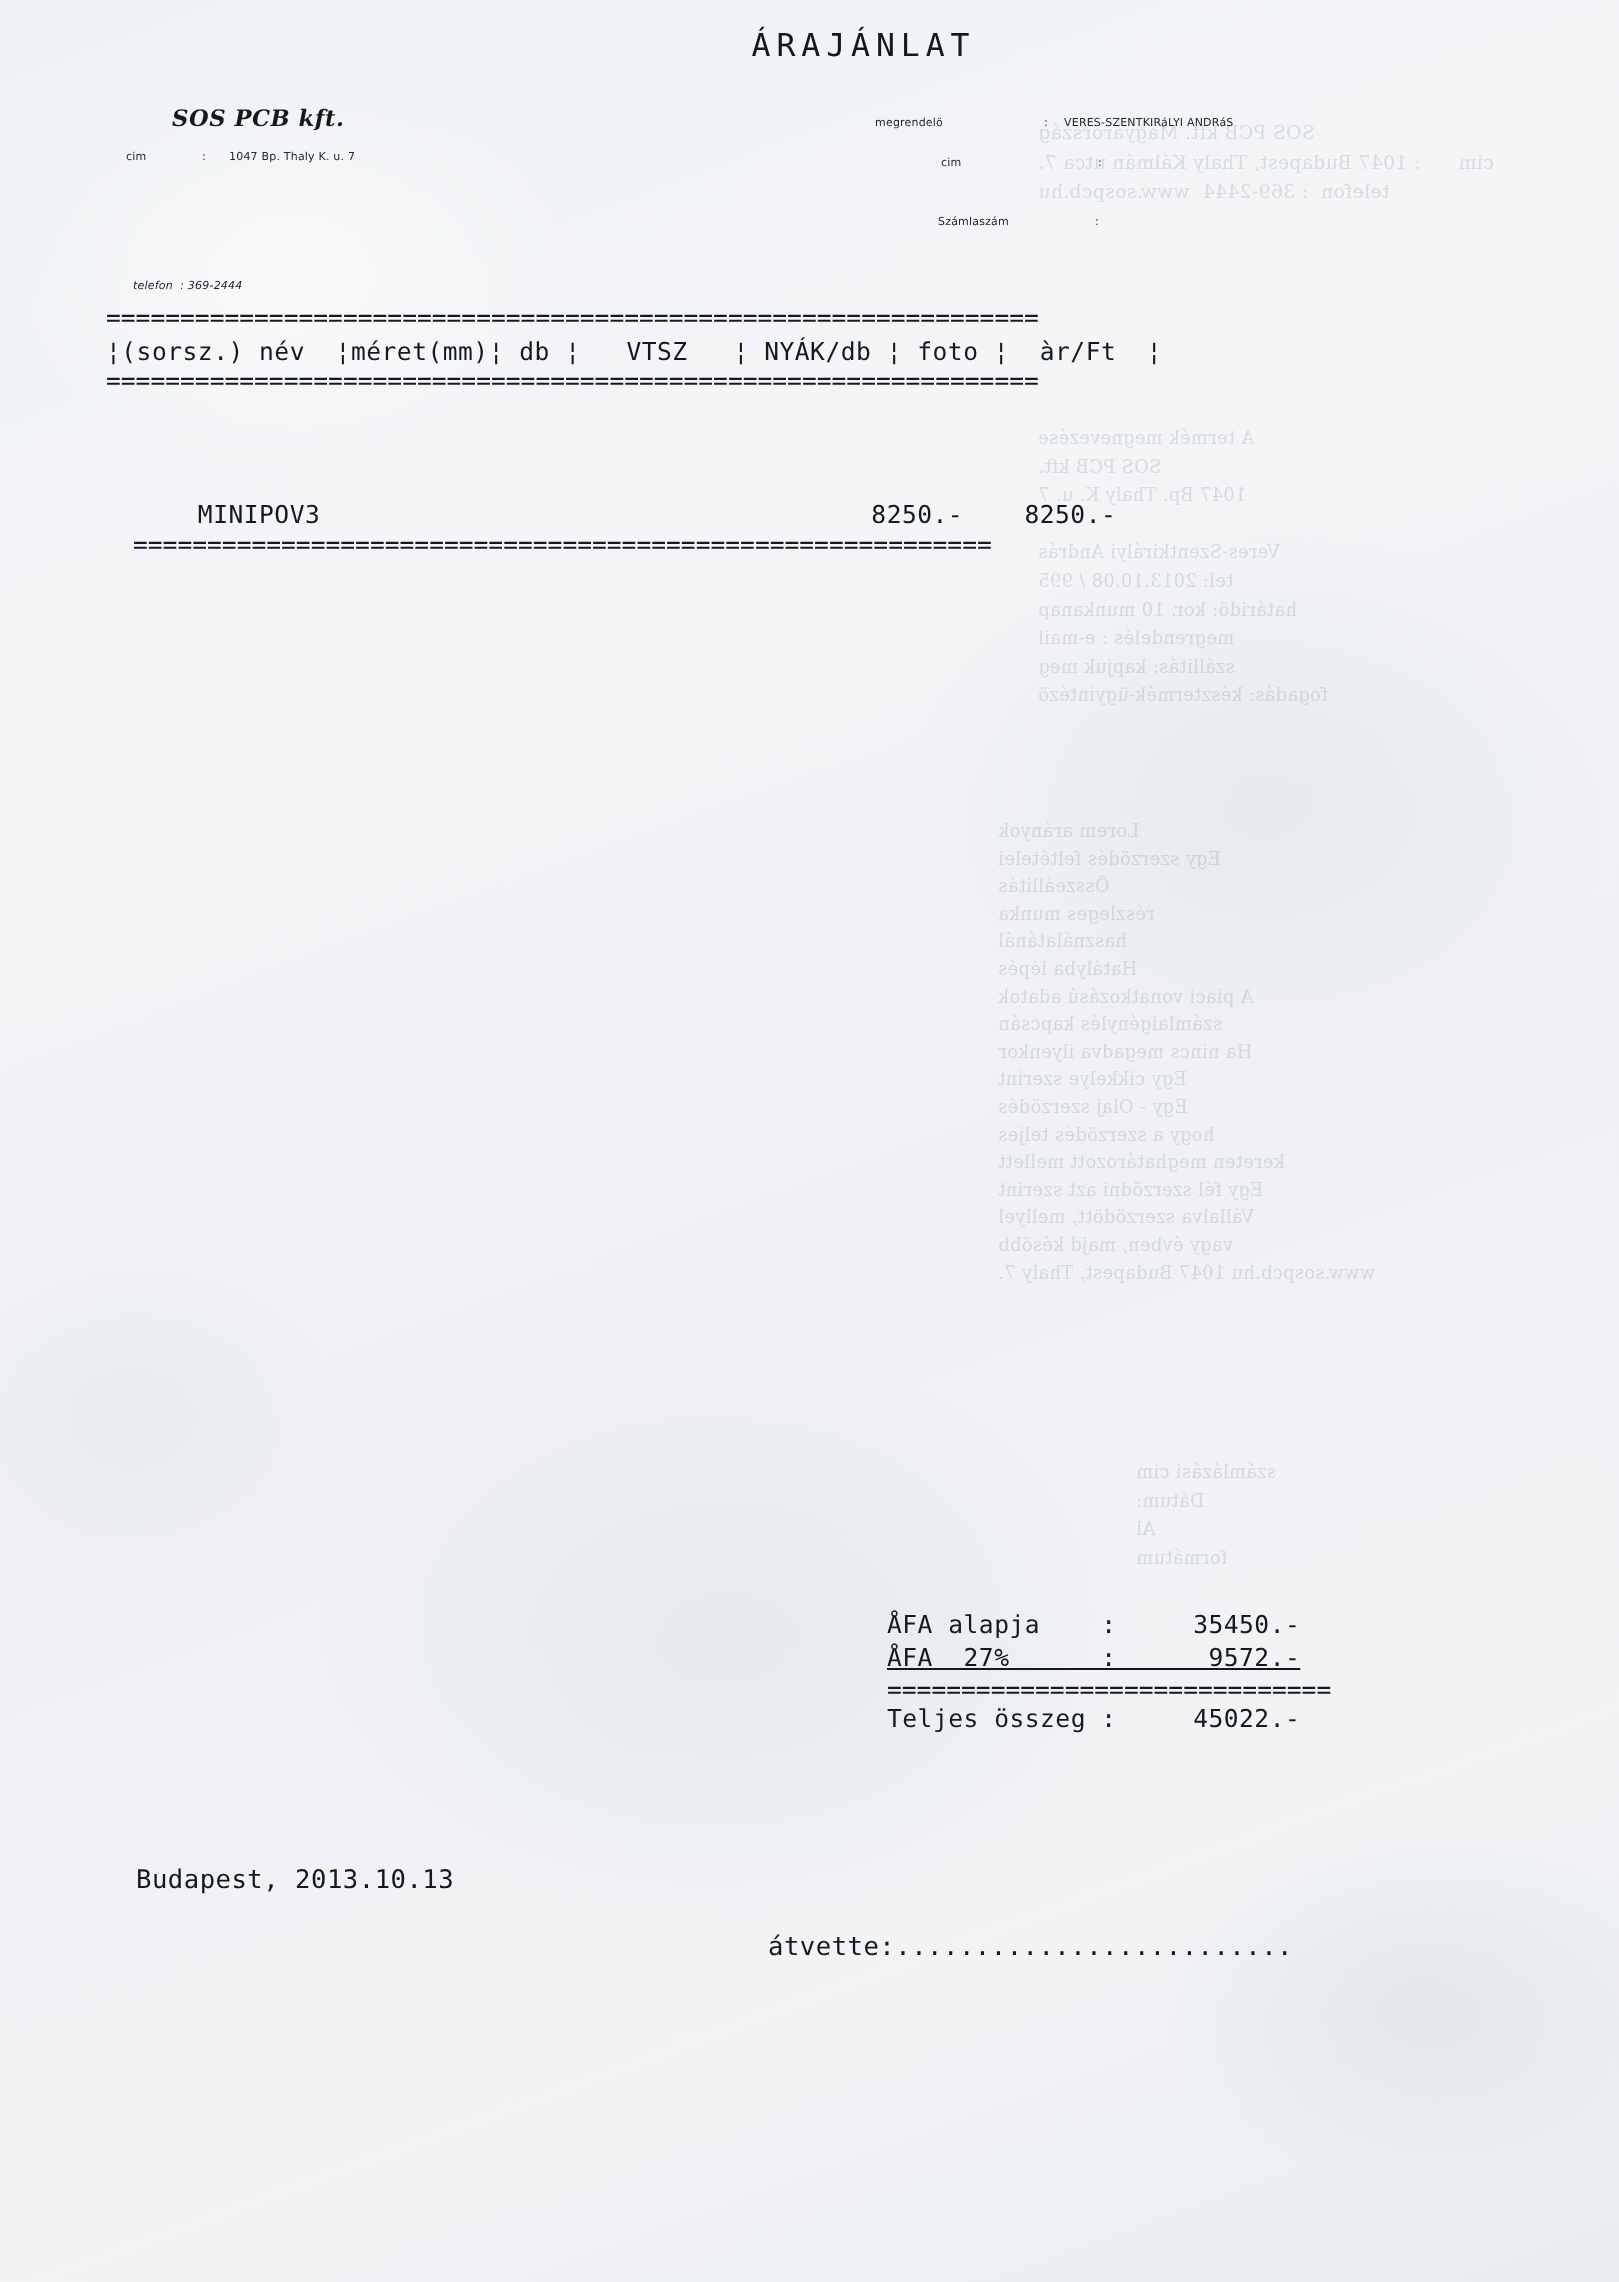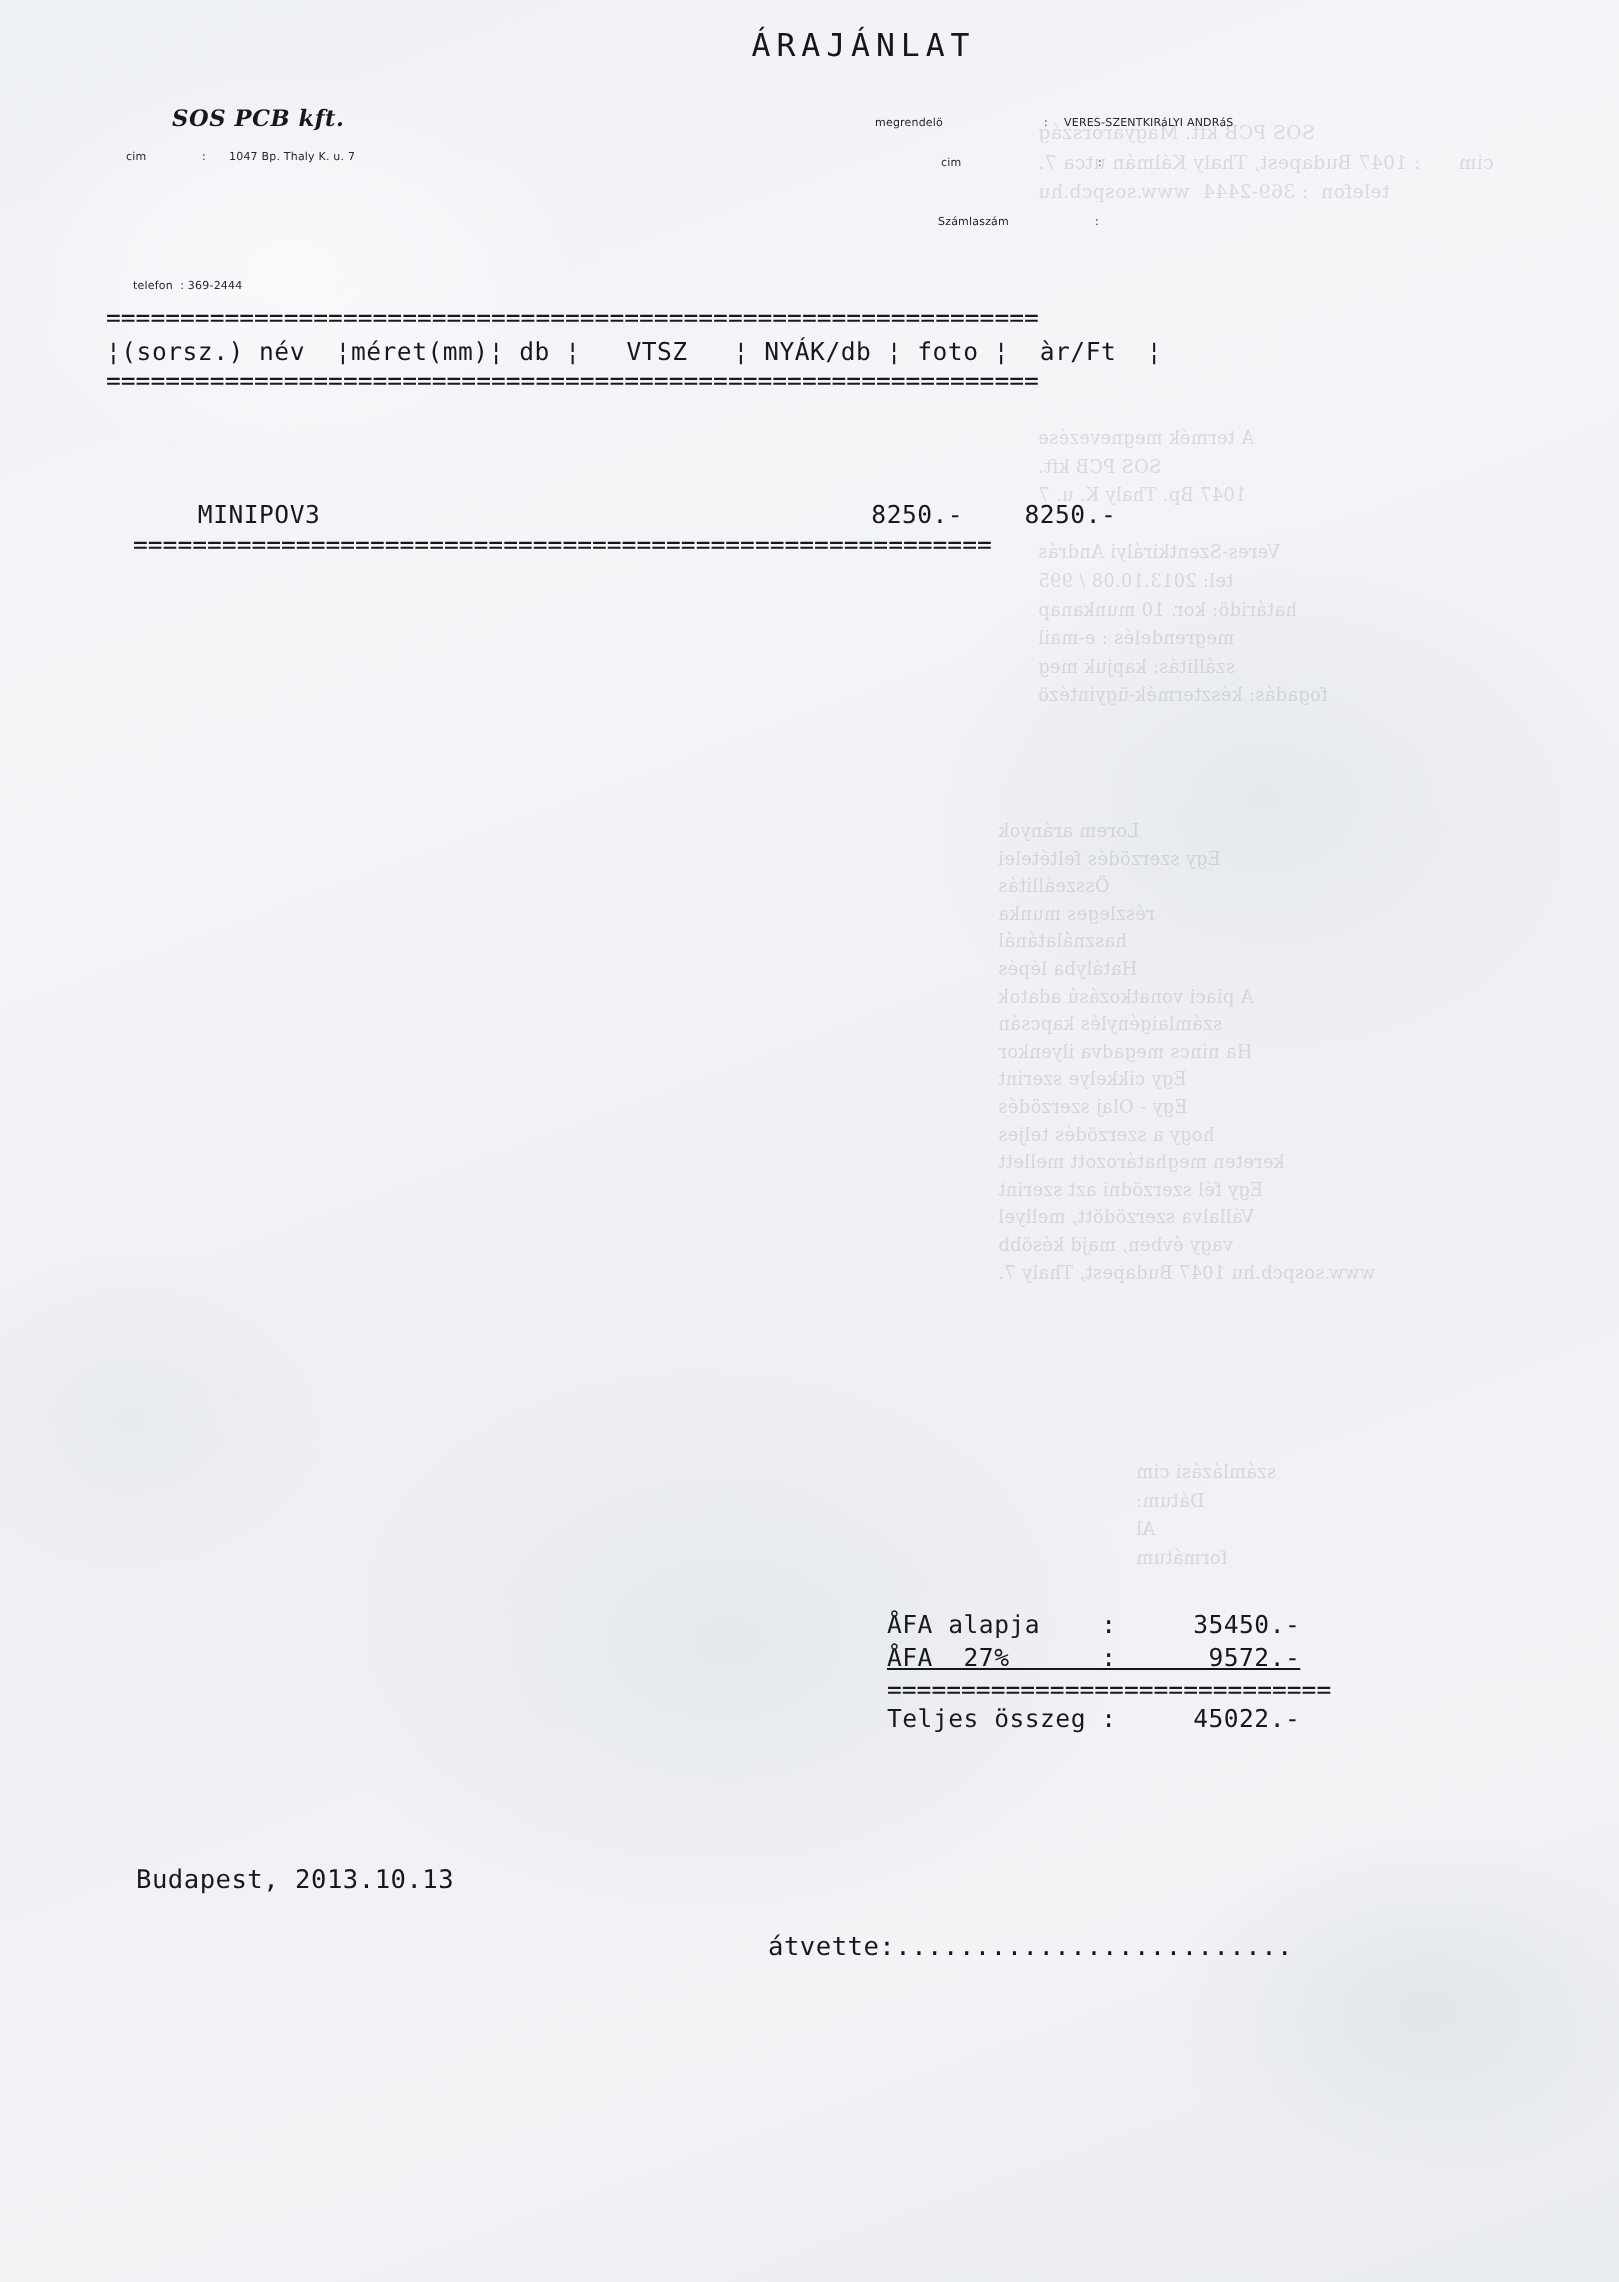--- a/index.html
+++ b/index.html
@@ -80,21 +80,21 @@
     color: #15181d;
   }
   .small {
     font-family: "DejaVu Sans", sans-serif;
     font-size: 11px;
     color: #23272d;
     letter-spacing: 0.2px;
   }
   .addr-label { left: 126px; top: 150px; }
   .addr-value { left: 219px; top: 150px; }
-  .tel { left: 133px; top: 279px; }
+  .tel { left: 133px; top: 279px; font-style: italic; }
 
   .ord-label { left: 875px; top: 116px; }
   .ord-colon { left: 1044px; top: 116px; }
   .ord-value { left: 1064px; top: 116px; }
   .ord-addr-label { left: 941px; top: 156px; }
   .ord-addr-colon { left: 1098px; top: 156px; }
   .acct-label { left: 938px; top: 215px; }
   .acct-colon { left: 1095px; top: 215px; }
 
   .mono {

